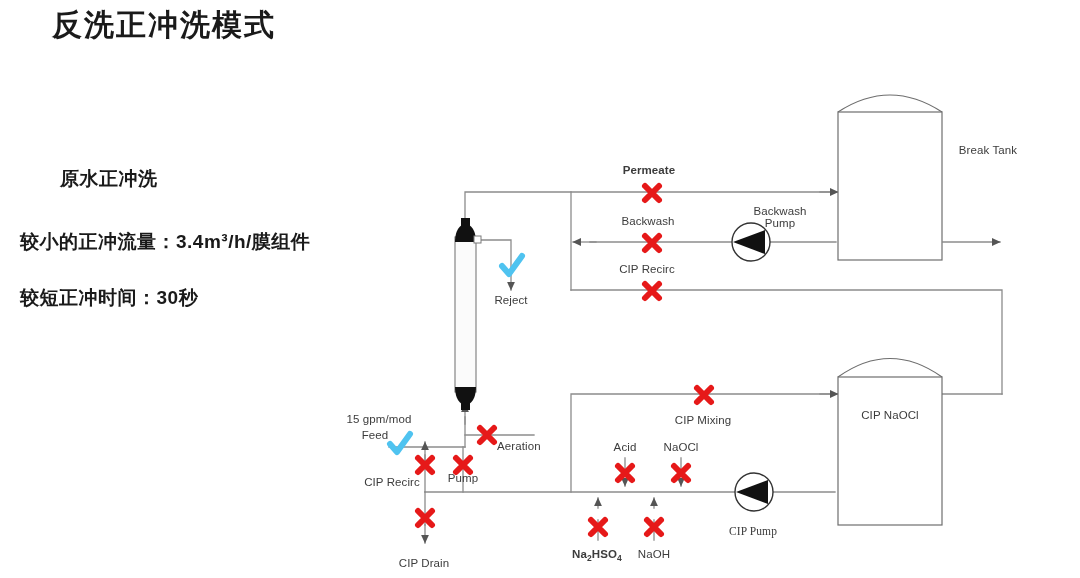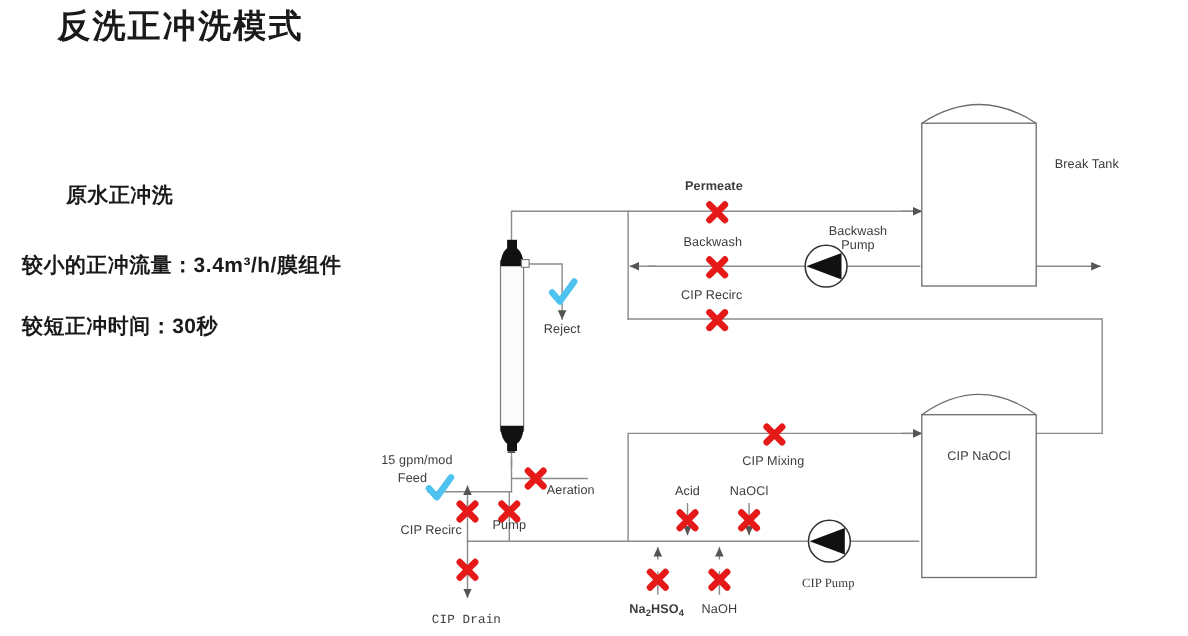--- a/index.html
+++ b/index.html
@@ -231,21 +231,21 @@
 
   <div class="lbl ctr" style="left:379px; top:413px;">15 gpm/mod</div>
   <div class="lbl ctr" style="left:375px; top:429px;">Feed</div>
 
   <div class="lbl" style="left:497px; top:440px;">Aeration</div>
 
   <div class="lbl ctr" style="left:463px; top:472px;">Pump</div>
 
   <div class="lbl ctr" style="left:392px; top:476px;">CIP Recirc</div>
 
-  <div class="lbl ctr" style="left:424px; top:557px;font-family:Liberation Mono, monospace;">CIP Drain</div>
+  <div class="lbl ctr" style="left:424px; top:557px;">CIP Drain</div>
 
   <div class="lbl ctr" style="left:625px; top:441px;">Acid</div>
 
   <div class="lbl ctr" style="left:681px; top:441px;">NaOCl</div>
 
   <div class="lbl ctr" style="left:597px; top:548px;font-weight:bold;"><span>Na</span><sub>2</sub><span>HSO</span><sub>4</sub></div>
 
   <div class="lbl ctr" style="left:654px; top:548px;">NaOH</div>
 
   <div class="lbl ctr" style="left:753px; top:525px;font-family:Liberation Serif, serif;">CIP Pump</div>

